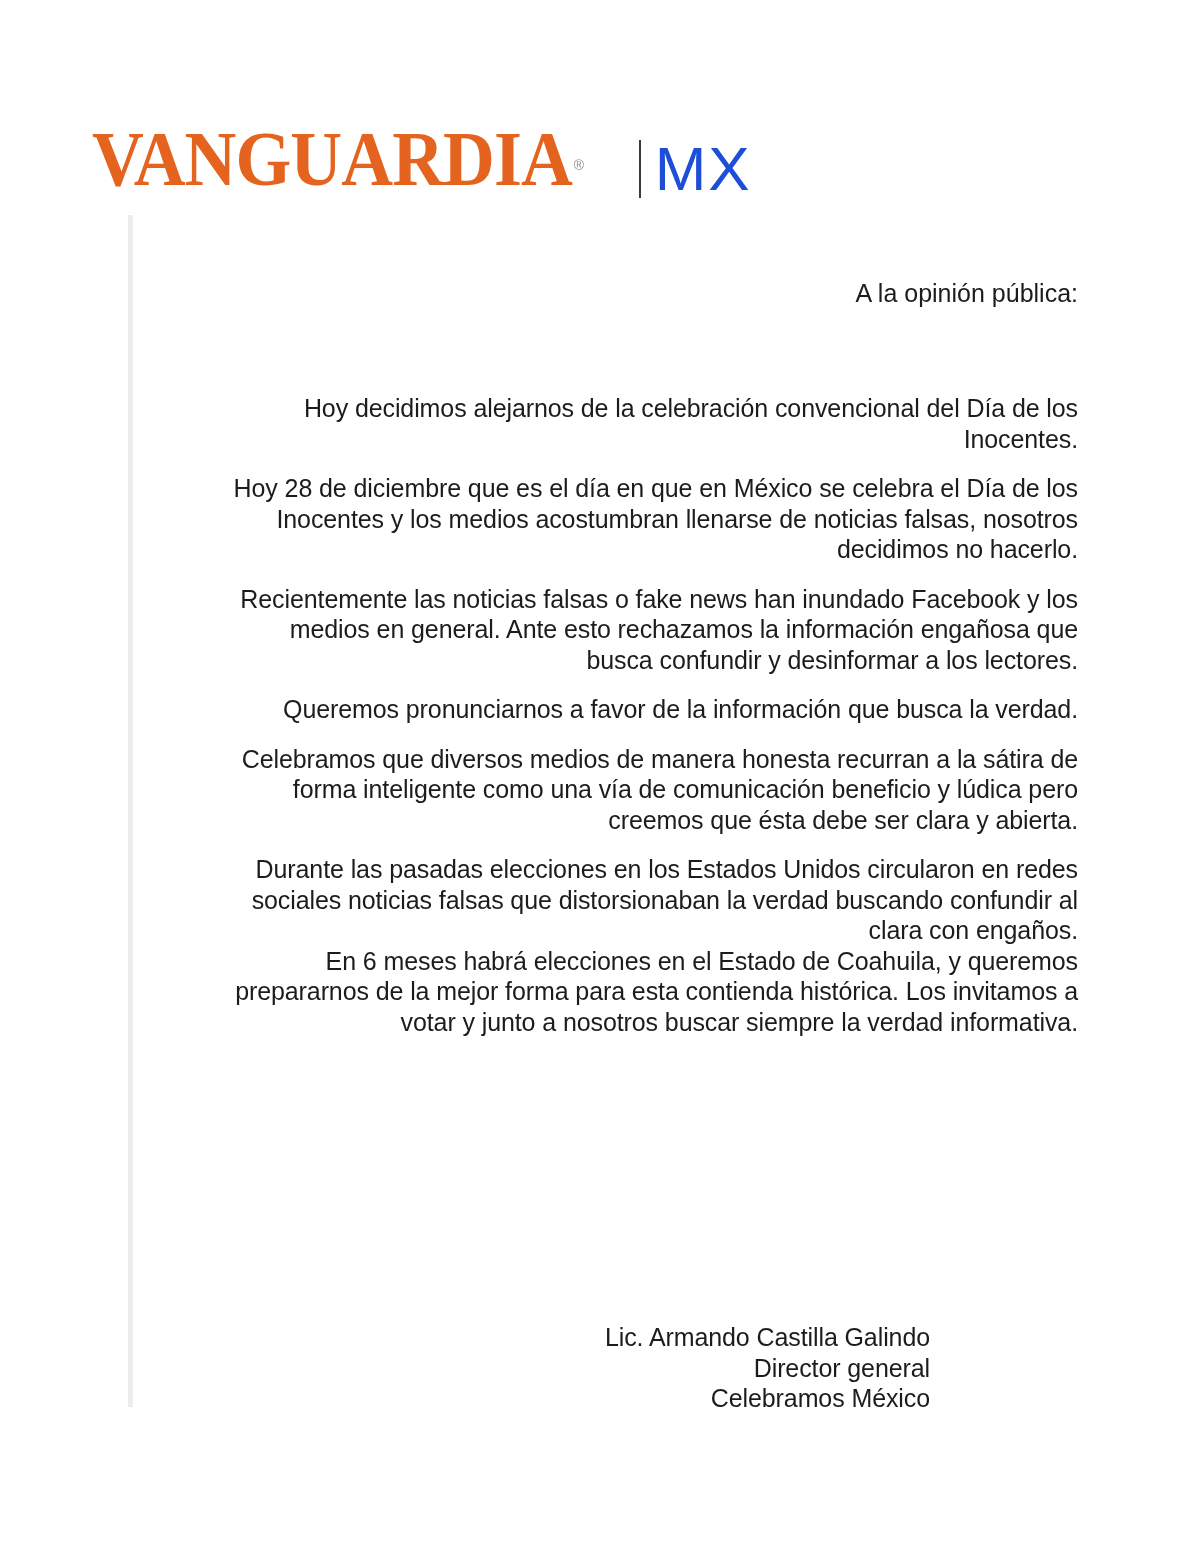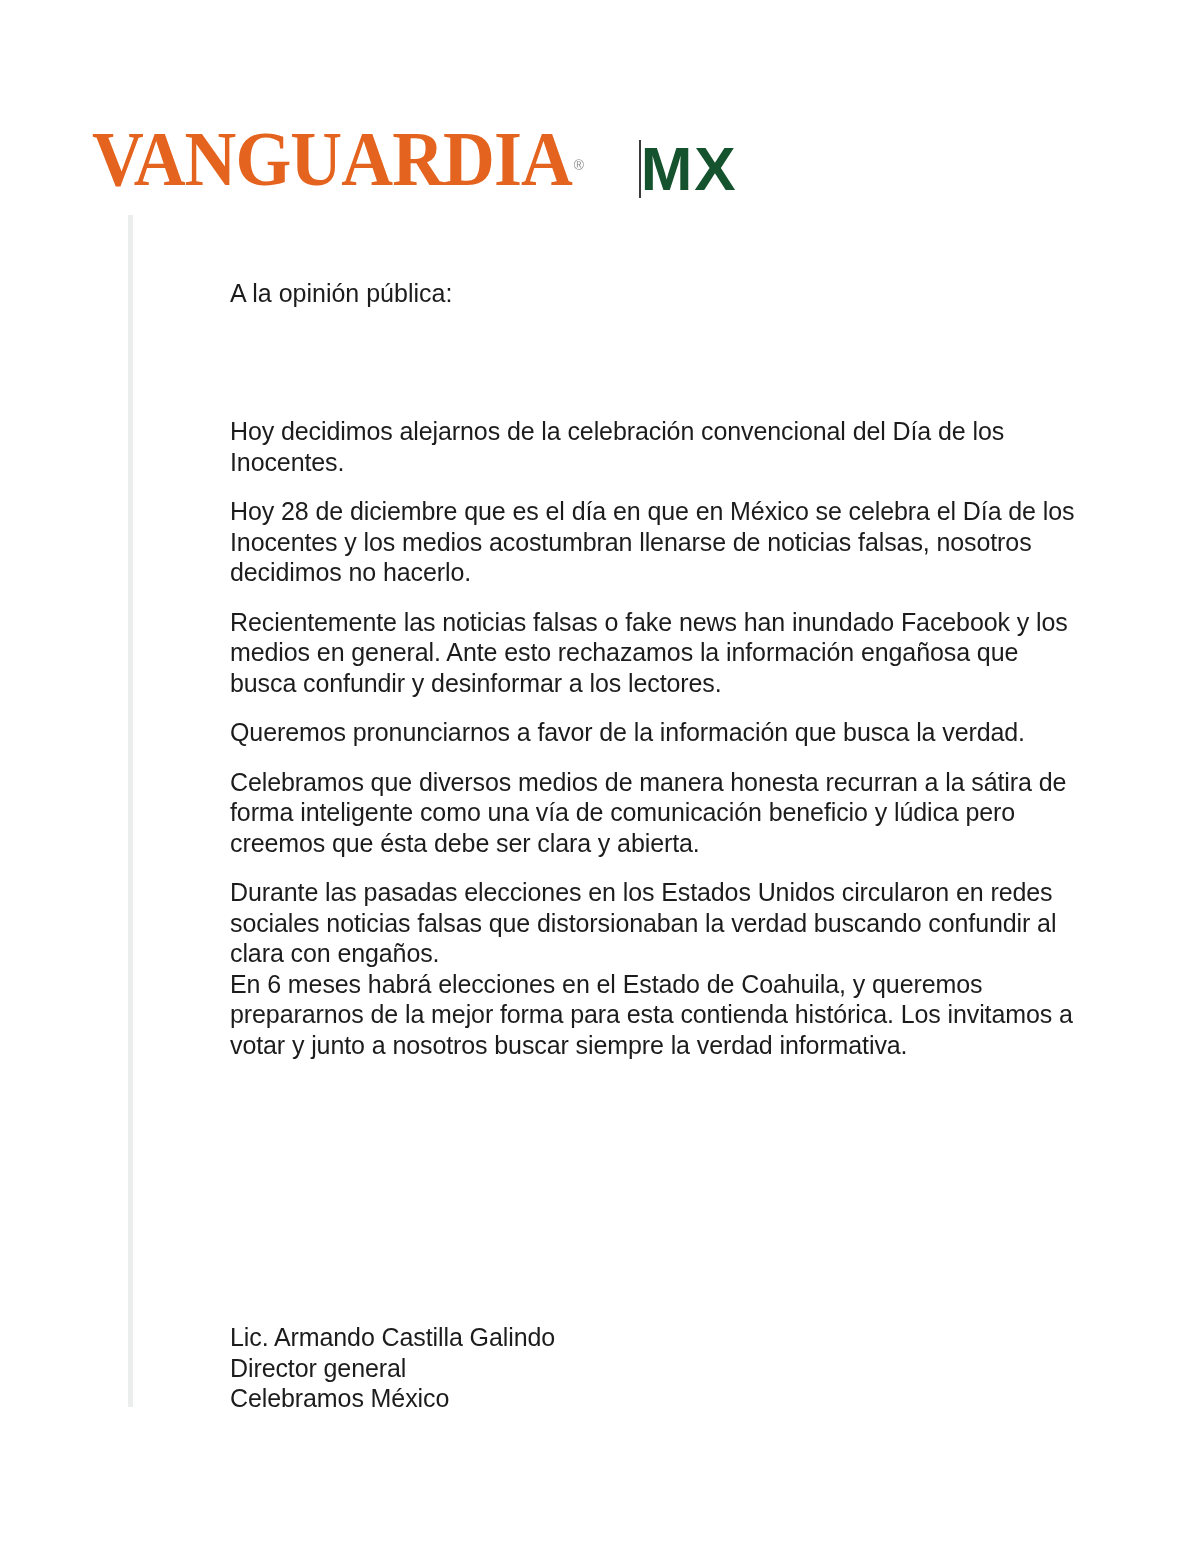--- a/index.html
+++ b/index.html
@@ -63,26 +63,26 @@
     width: 2px;
     height: 58px;
     background: #3b3b3b;
     margin-left: 14px;
     margin-top: 6px;
     flex: 0 0 auto;
   }
 
   .mx {
     font-family: "Liberation Sans", "DejaVu Sans", sans-serif;
-    font-weight: 700;
+    font-weight: 400;
     font-size: 62px;
     line-height: 58px;
-    color: #14532d;
+    color: #1d4ed8;
     letter-spacing: 2px;
-    margin-left: 0;
+    margin-left: 14px;
     margin-top: 4px;
     white-space: nowrap;
   }
 
   
   .left-rule {
     position: absolute;
     left: 128px;
     top: 215px;
     width: 5px;
@@ -94,31 +94,32 @@
   .letter {
     position: absolute;
     left: 230px;
     top: 278px;
     width: 848px;
     color: #1c1c1c;
     font-family: "Liberation Sans Narrow", "Liberation Sans", "DejaVu Sans Condensed", "DejaVu Sans", sans-serif;
     font-size: 25px;
     line-height: 30px;
     font-stretch: condensed;
+    text-align: right;
   }
 
   .salutation {
     margin: 0 0 0 0;
     font-size: 25px;
     line-height: 30px;
     font-weight: normal;
   }
 
   .body-blocks {
-    margin-top: 108px;
+    margin-top: 85px;
   }
 
   p.para {
     margin: 0 0 19px 0;
     font-size: 25px;
     line-height: 30.5px;
     font-weight: normal;
     letter-spacing: -0.1px;
   }
 

